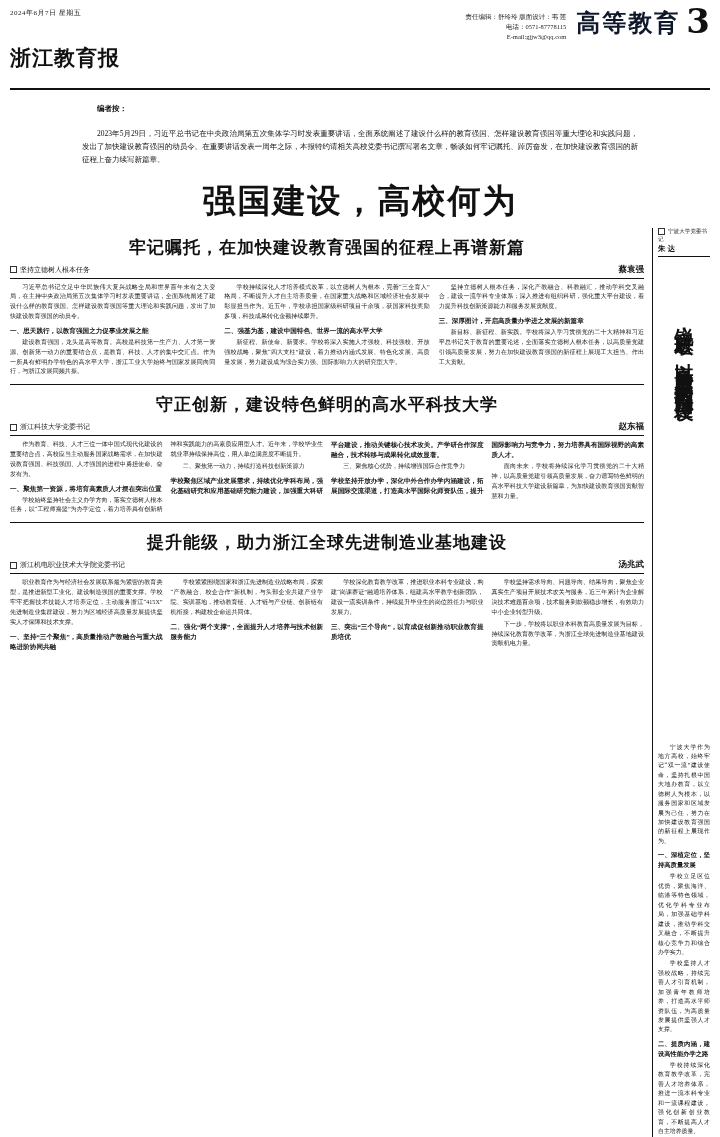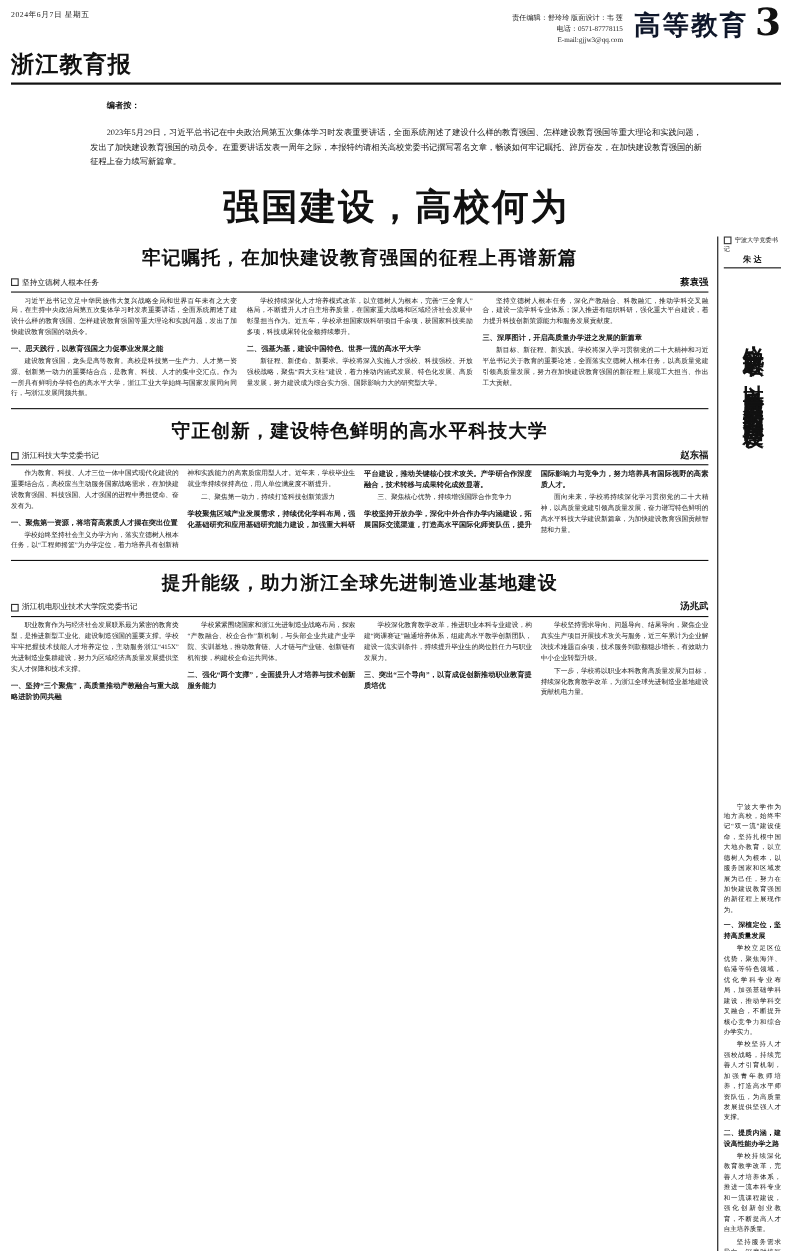--- a/index.html
+++ b/index.html
@@ -16,21 +16,21 @@
     box-sizing:border-box;
     padding:8px 10px 10px 10px;
     position:relative;
   }
   
   .masthead{
     display:flex;
     align-items:flex-start;
     justify-content:space-between;
     border-bottom:2px solid #111;
-    padding-bottom:3px;
+    padding-bottom:16px;
   }
   .mast-left{width:200px;}
   .mast-date{font-size:7px;letter-spacing:.5px;color:#222;margin-bottom:2px;}
   .mast-logo{
     font-family:"DejaVu Serif",serif;
     font-weight:bold;
     font-size:21px;
     letter-spacing:1px;
     color:#111;
     margin-top:26px;
@@ -248,21 +248,21 @@
           <p>学校坚持需求导向、问题导向、结果导向，聚焦企业真实生产项目开展技术攻关与服务，近三年累计为企业解决技术难题百余项，技术服务到款额稳步增长，有效助力中小企业转型升级。</p>
           <p>下一步，学校将以职业本科教育高质量发展为目标，持续深化教育教学改革，为浙江全球先进制造业基地建设贡献机电力量。</p>
         </div>
       </div>
 
     </div>
 
     <div class="col-side">
       <div class="byline" style="display:block;text-align:left;border-bottom:1px solid #111;">
         <div class="org" style="font-size:5.6px;">宁波大学党委书记</div>
-        <div class="who" style="font-size:7.5px;text-align:center;">朱  达</div>
+        <div class="who" style="font-size:7.5px;text-align:left;">朱  达</div>
       </div>
       <div class="vert-head">锐意进取，以高质量发展助力教育强国建设</div>
       <div class="side-txt">
         <p>宁波大学作为地方高校，始终牢记“双一流”建设使命，坚持扎根中国大地办教育，以立德树人为根本，以服务国家和区域发展为己任，努力在加快建设教育强国的新征程上展现作为。</p>
         <h4>一、深植定位，坚持高质量发展</h4>
         <p>学校立足区位优势，聚焦海洋、临港等特色领域，优化学科专业布局，加强基础学科建设，推动学科交叉融合，不断提升核心竞争力和综合办学实力。</p>
         <p>学校坚持人才强校战略，持续完善人才引育机制，加强青年教师培养，打造高水平师资队伍，为高质量发展提供坚强人才支撑。</p>
         <h4>二、提质内涵，建设高性能办学之路</h4>
         <p>学校持续深化教育教学改革，完善人才培养体系，推进一流本科专业和一流课程建设，强化创新创业教育，不断提高人才自主培养质量。</p>
         <p>坚持服务需求导向，深度对接区域发展战略，加强科技成果转化与产学研合作，不断增强服务经济社会发展的贡献度和显示度。</p>

